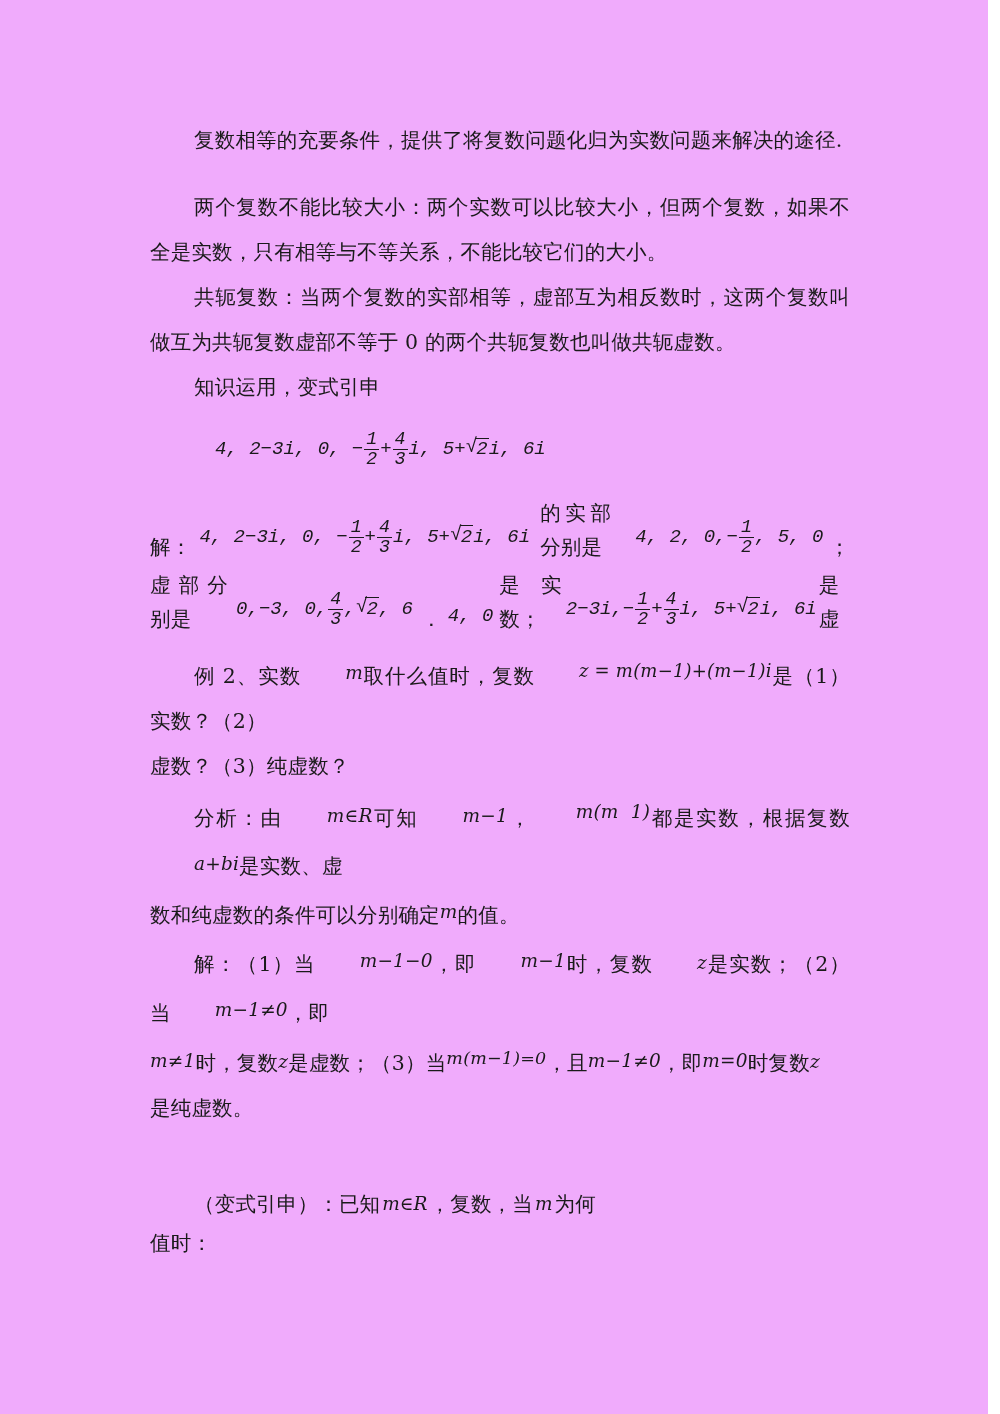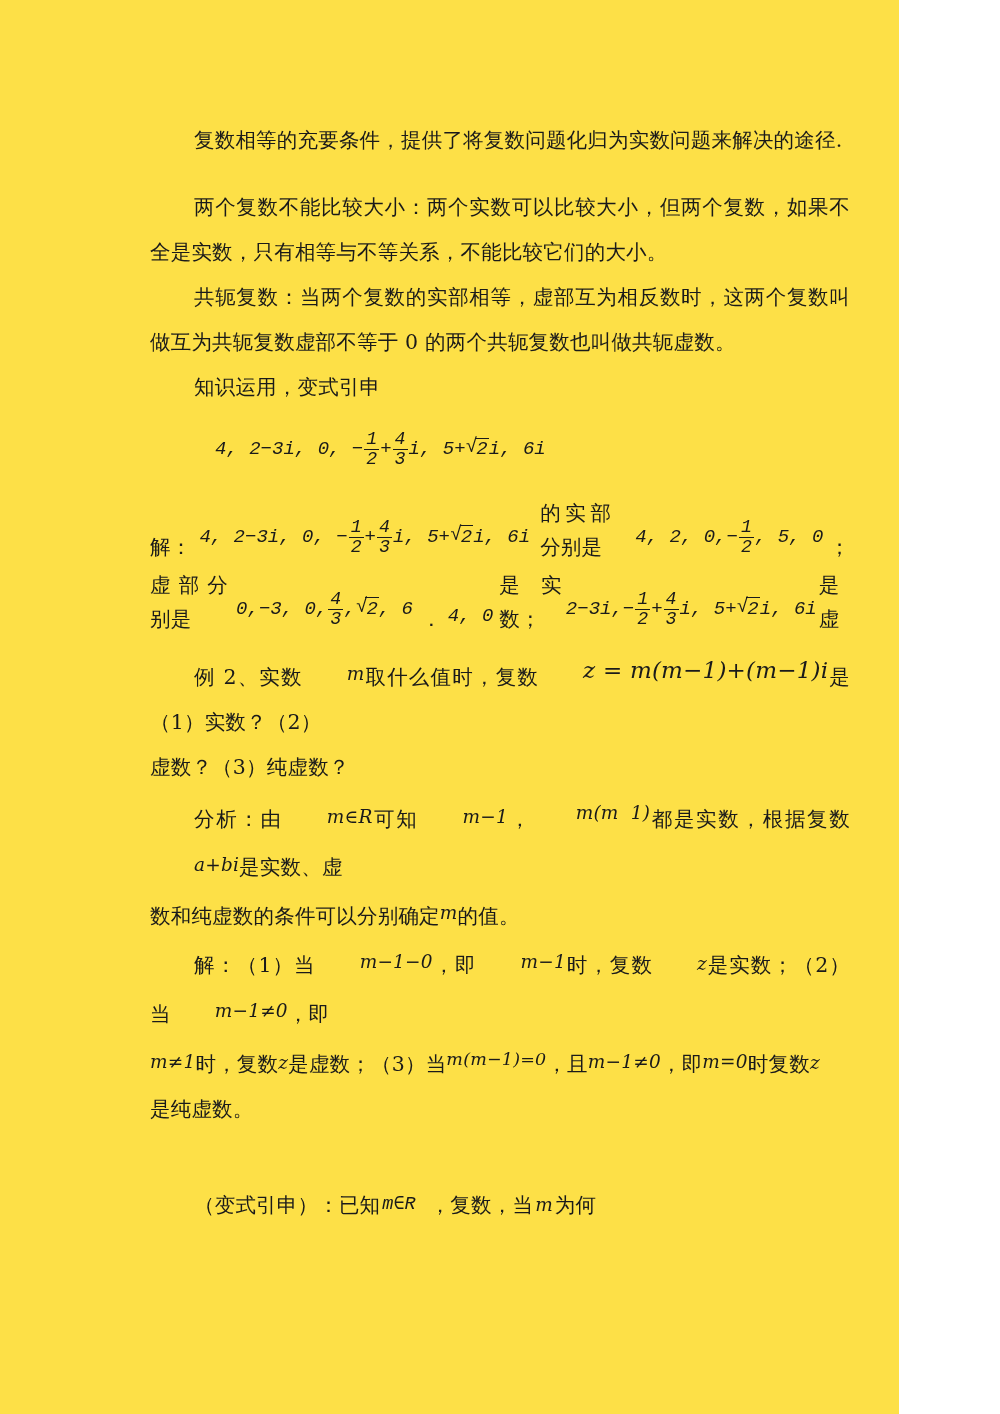--- a/index.html
+++ b/index.html
@@ -10,23 +10,23 @@
   body {
     width: 1000px;
     height: 1414px;
     font-family: "DejaVu Serif", "Liberation Serif", serif;
     color: #1a1a1a;
     overflow: hidden;
   }
 
   .page {
     position: relative;
-    width: 899px;
+    width: 988px;
     height: 1414px;
-    background: #fde047;
+    background: #f0abfc;
     box-sizing: border-box;
     padding: 118px 150px 16px 150px;
   }
 
   .body-col {
     width: 700px;
   }
 
   
   .p {
@@ -179,21 +179,21 @@
       <span class="disp eqbox" style="margin:0 6px 9px 6px;">4, 0</span>
       <span class="p" style="line-height:34px;">是实数；</span>
       <span class="disp eqbox" style="margin:0 2px 6px 4px;">
         2<span class="up">−</span>3<i>i</i>,<span class="up">−</span><span class="frac"><span class="n">1</span><span class="d">2</span></span>+<span class="frac"><span class="n">4</span><span class="d">3</span></span><i>i</i>, 5+<span class="sqrt"><span class="rad">2</span></span><i>i</i>, 6<i>i</i>
       </span>
       <span class="p" style="line-height:34px;">是虚</span>
     </div>
 
 
     <p class="p indent" style="margin-top:12px;">
-      <span>例 2、实数</span><span class="m mi" style="vertical-align:4px;">m</span><span>取什么值时，复数</span><span class="m mi" style="vertical-align:6px; font-size:23px;"><i>z</i> = <i>m</i>(<i>m</i><span class="up">−</span>1)+(<i>m</i><span class="up">−</span>1)<i>i</i></span><span>是（1）实数？（2）</span>
+      <span>例 2、实数</span><span class="m mi" style="vertical-align:4px;">m</span><span>取什么值时，复数</span><span class="m mi" style="vertical-align:6px; font-size:18px;"><i>z</i> = <i>m</i>(<i>m</i><span class="up">−</span>1)+(<i>m</i><span class="up">−</span>1)<i>i</i></span><span>是（1）实数？（2）</span>
     </p>
     <p class="p">
       <span>虚数？（3）纯虚数？</span>
     </p>
 
     <p class="p indent">
       <span>分析：</span><span>由</span><span class="m mi" style="vertical-align:3px;"><i>m</i><span class="up">∈</span><i>R</i></span><span>可知</span><span class="m mi" style="vertical-align:3px;"><i>m</i><span class="up">−</span>1</span><span>，</span><span class="m mi" style="vertical-align:7px;"><i>m</i>(<i>m</i>&nbsp;&nbsp;1)</span><span>都是实数，根据复数</span><span class="m mi" style="vertical-align:3px;"><i>a</i>+<i>bi</i></span><span>是实数、虚</span>
     </p>
     <p class="p">
       <span>数和纯虚数的条件可以分别确定</span><span class="m mi" style="vertical-align:4px;">m</span><span>的值。</span>
@@ -208,24 +208,27 @@
     </p>
 
     <p class="p">
       <span>是纯虚数。</span>
     </p>
 
     <div class="gap-22"></div>
 
     <div class="row row-bottom" style="margin-top:6px; height:62px;">
       <span class="p" style="line-height:34px; padding-left:44px;">（变式引申）：已知</span>
-      <span class="m eqbox" style="margin:0 14px 7px 2px;font-family:Liberation Mono, monospace;"><i>m</i><span class="up">∈</span><i>R</i></span>
+      <span class="m eqbox" style="margin:0 2px 7px 2px;"><i>m</i><span class="up">∈</span><i>R</i></span>
       <span class="p" style="line-height:34px;">，复数</span>
       <span class="p" style="line-height:34px;">，当</span>
       <span class="m eqbox" style="margin:0 2px 7px 2px;">m</span>
       <span class="p" style="line-height:34px;">为何</span>
     </div>
 
+    <p class="p">
+      <span>值时：</span>
+    </p>
 
     <div class="gap-10"></div>
 
   </div>
 </div>
 
 </body></html>

